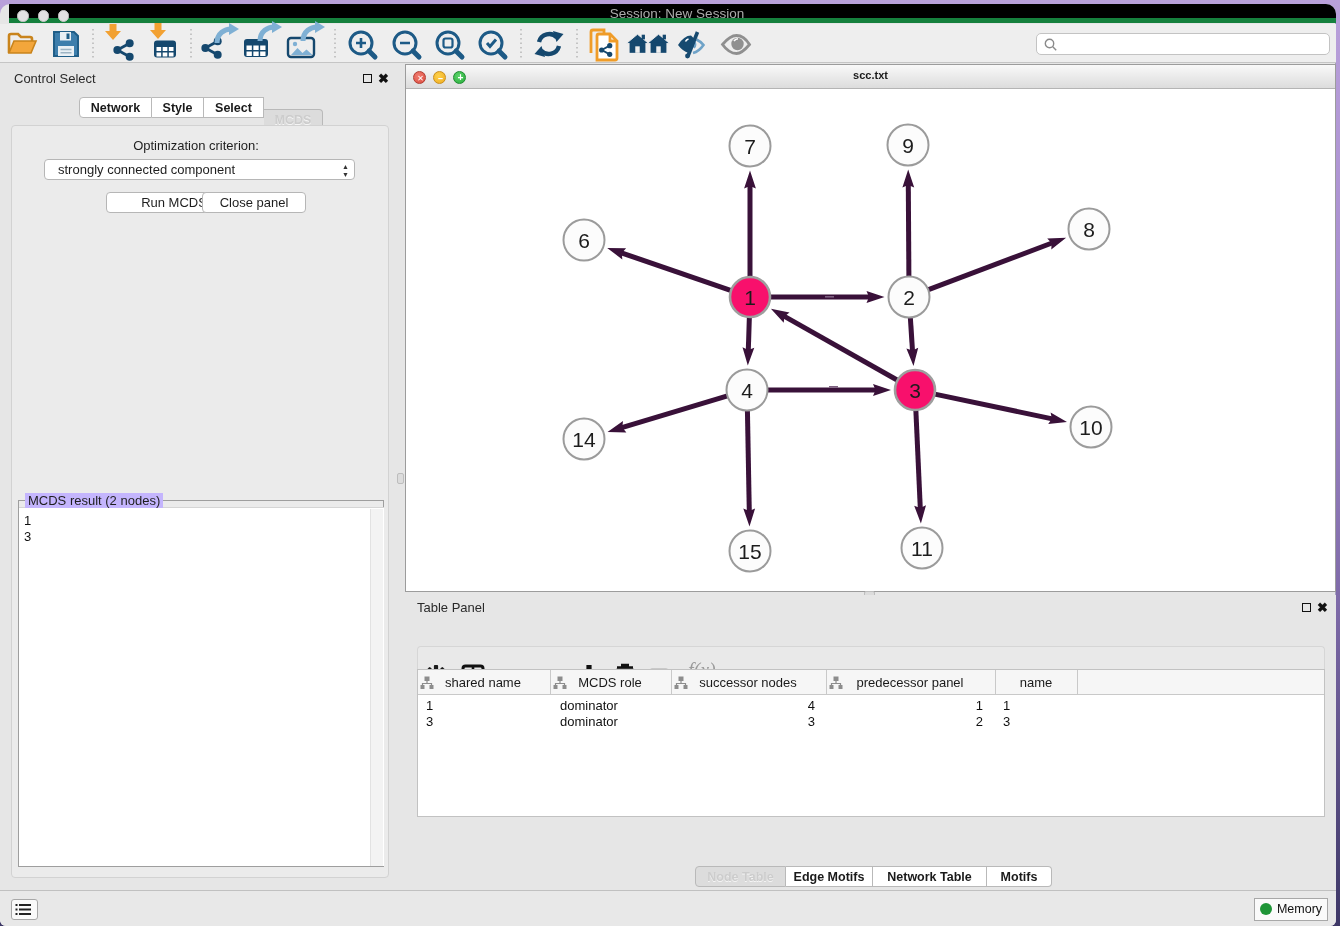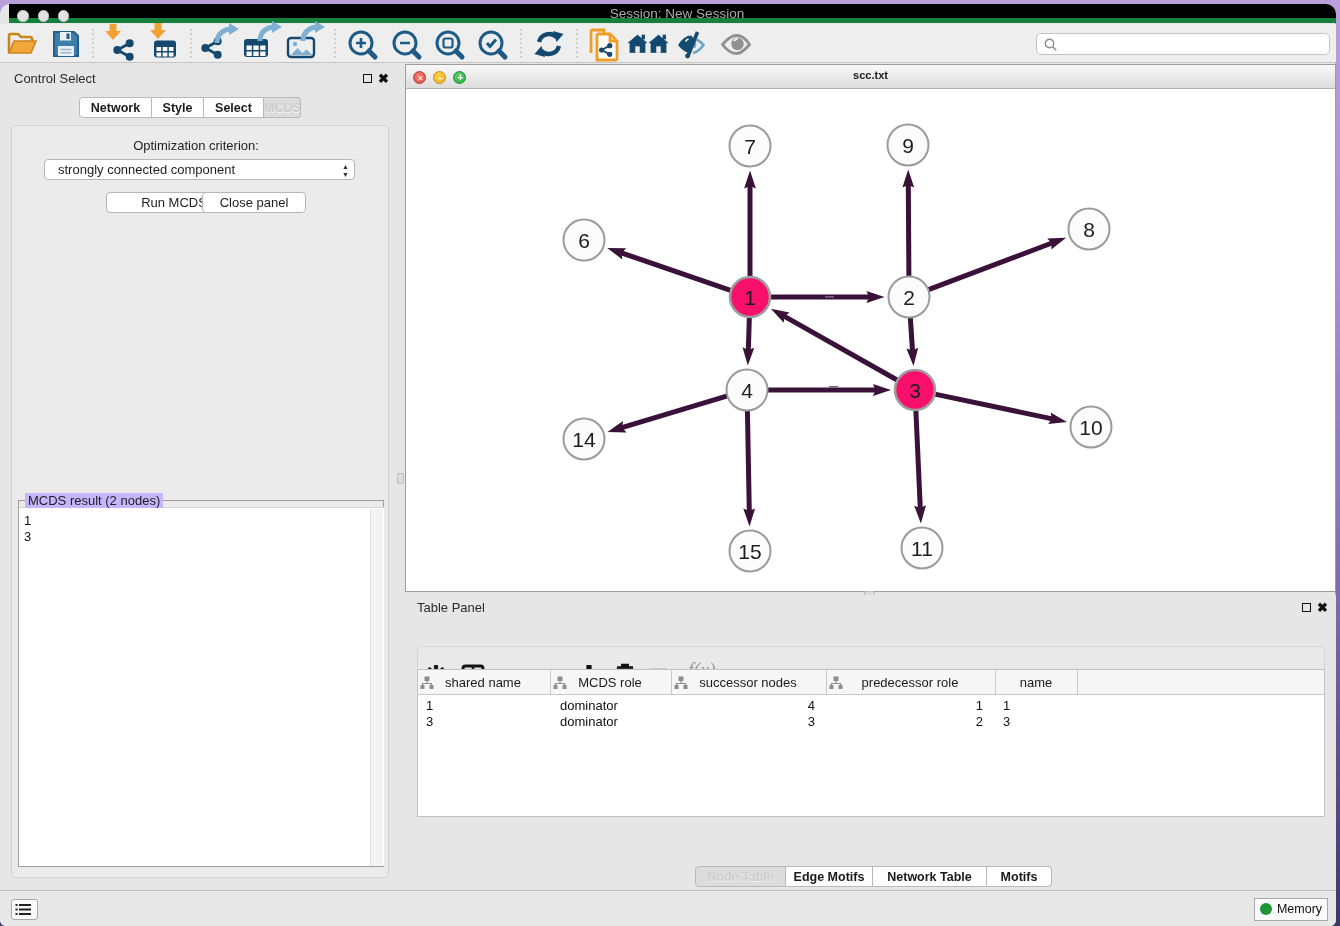--- a/index.html
+++ b/index.html
@@ -210,21 +210,21 @@
       </div>
   </div>
 
   <div id="cp">
     <div id="cp-head">Control Select</div>
     <div class="winbtns" style="left:363px"><span class="sqbtn"></span><span class="xbtn">✖</span></div>
     <div class="tabs" style="left:79px; top:33px;">
       <div class="tab first" style="left:0; width:73px;">Network</div>
       <div class="tab" style="left:73px; width:52px;">Style</div>
       <div class="tab" style="left:125px; width:60px;">Select</div>
-      <div class="tab last dis" style="left:185px; width:37px;">MCDS</div>
+      <div class="tab last dis" style="left:185px; width:59px;margin-top:12px;">MCDS</div>
     </div>
     <div id="cp-inner"></div>
     <div id="combo">strongly connected component<span class="updown">▲<br>▼</span></div>
     <div id="opt-label">Optimization criterion:</div>
     <div class="btn" style="left:106px; top:128px; width:112px;padding-left:24px;">Run MCDS</div>
     <div class="btn" style="left:202px; top:128px; width:104px;">Close panel</div>
     <div id="groupbox">
       <div id="gb-white">
           <div style="padding:5px 0 0 5px; line-height:16px;">1<br>3</div>
           <div id="gb-scroll"></div>
@@ -378,21 +378,21 @@
             <g transform="translate(418,13)" fill="#8d8d8d" stroke="#8d8d8d">
               <rect x="-2.5" y="-6.5" width="5" height="4.5" stroke="none"></rect>
               <rect x="-6.5" y="2" width="4" height="4" stroke="none"></rect>
               <rect x="2.5" y="2" width="4" height="4" stroke="none"></rect>
               <path d="M 0 -2 v 2.5 M -4.5 2 v -1.5 h 9 v 1.5" fill="none" stroke-width="1.2"></path>
             </g>
           </svg>
         <div class="th" style="left:15px; width:100px;">shared name</div>
         <div class="th" style="left:142px; width:100px;">MCDS role</div>
         <div class="th" style="left:270px; width:120px;">successor nodes</div>
-        <div class="th" style="left:432px; width:120px;">predecessor role</div>
+        <div class="th" style="left:432px; width:120px;">predecessor panel</div>
         <div class="th" style="left:578px; width:80px;">name</div>
         <div class="colsep" style="left:132px"></div>
         <div class="colsep" style="left:253px"></div>
         <div class="colsep" style="left:408px"></div>
         <div class="colsep" style="left:577px"></div>
         <div class="colsep" style="left:659px"></div>
       </div>
       <div class="cell" style="left:8px; top:28px;">1</div>
       <div class="cell" style="left:142px; top:28px;">dominator</div>
       <div class="cell" style="left:300px; top:28px; width:97px; text-align:right;">4</div>

